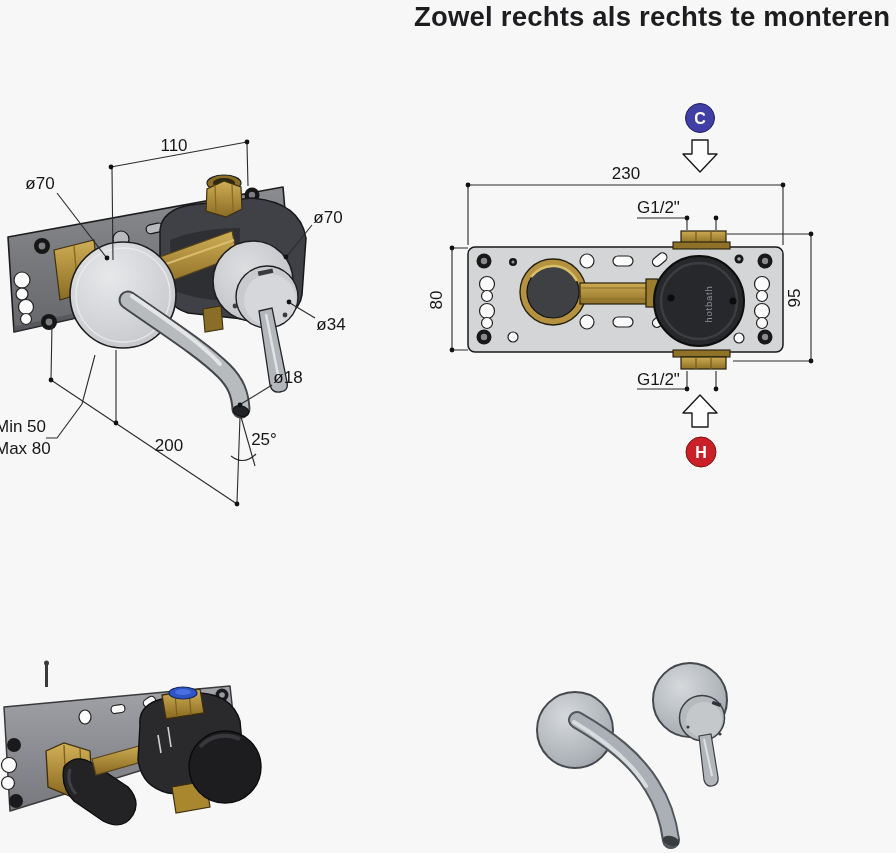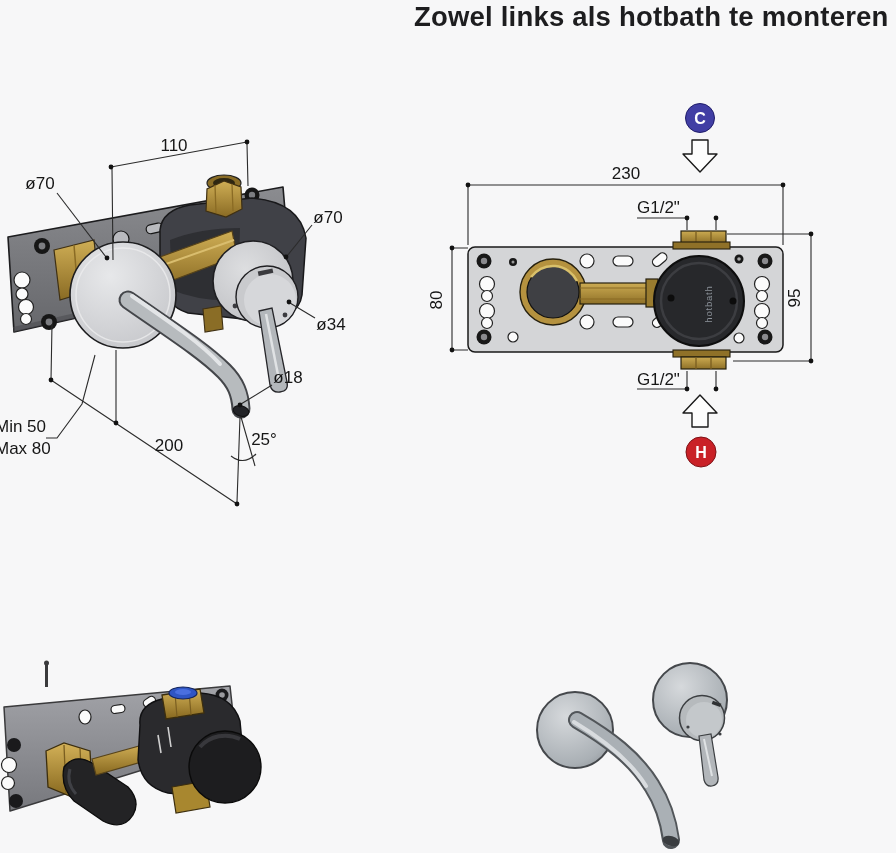--- a/index.html
+++ b/index.html
@@ -20,21 +20,21 @@
   .dot{fill:#121212;}
   .badge{font-size:16px;font-weight:bold;fill:#ffffff;}
   .hole{fill:#fbfbfb;stroke:#222;stroke-width:1.2;}
   .brand{font-size:9.5px;letter-spacing:.8px;fill:#8d939b;}
 </style>
 </head>
 <body>
 
 <div class="canvas">
 
-  <div class="title">Zowel links als hotbath te monteren</div>
+  <div class="title">Zowel rechts als rechts te monteren</div>
 
   <svg style="left:0;top:110px" width="360" height="410" viewBox="0 0 360 410">
     <defs>
       <linearGradient id="plateP" x1="0" y1="0" x2="0" y2="1">
         <stop offset="0" stop-color="#8b8c90"></stop>
           <stop offset="1" stop-color="#66676b"></stop>
       </linearGradient>
       <linearGradient id="brassG" x1="0" y1="0" x2="0" y2="1">
         <stop offset="0" stop-color="#cfae55"></stop>
           <stop offset="1" stop-color="#8a6b24"></stop>

